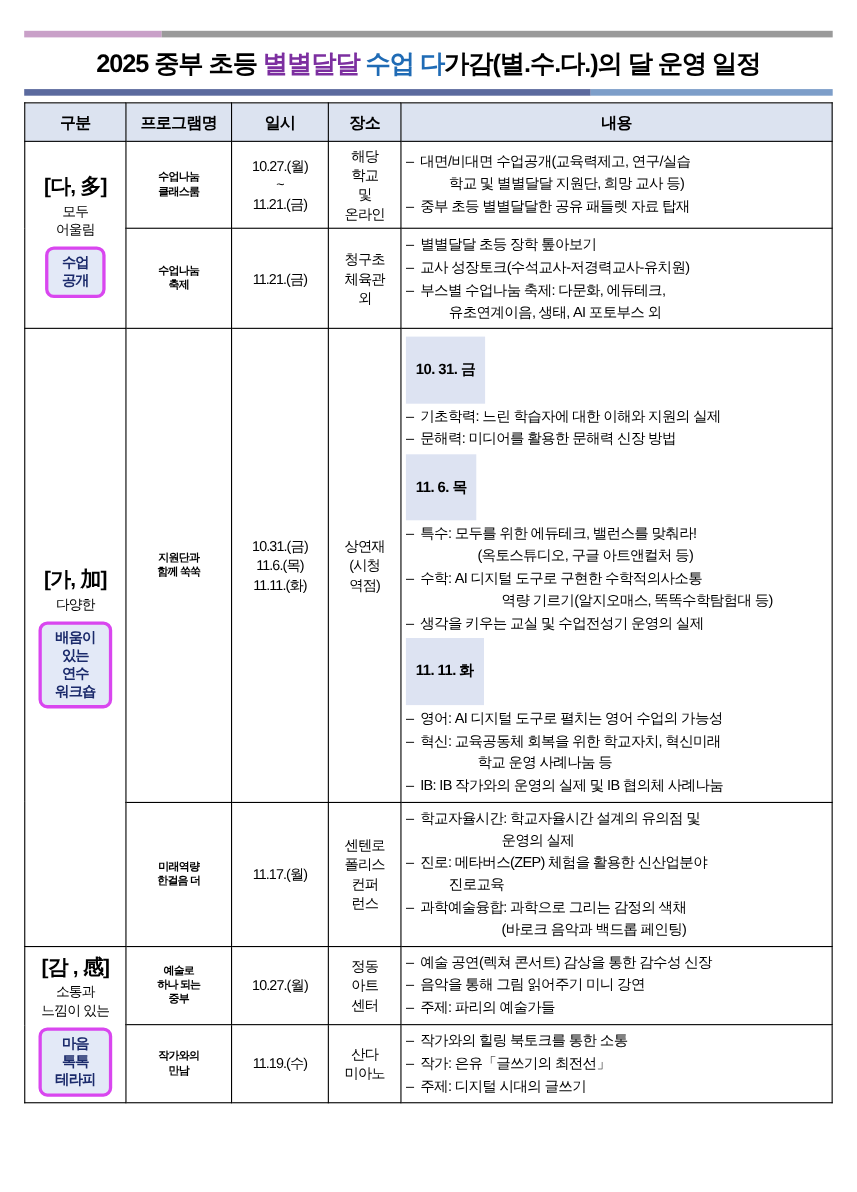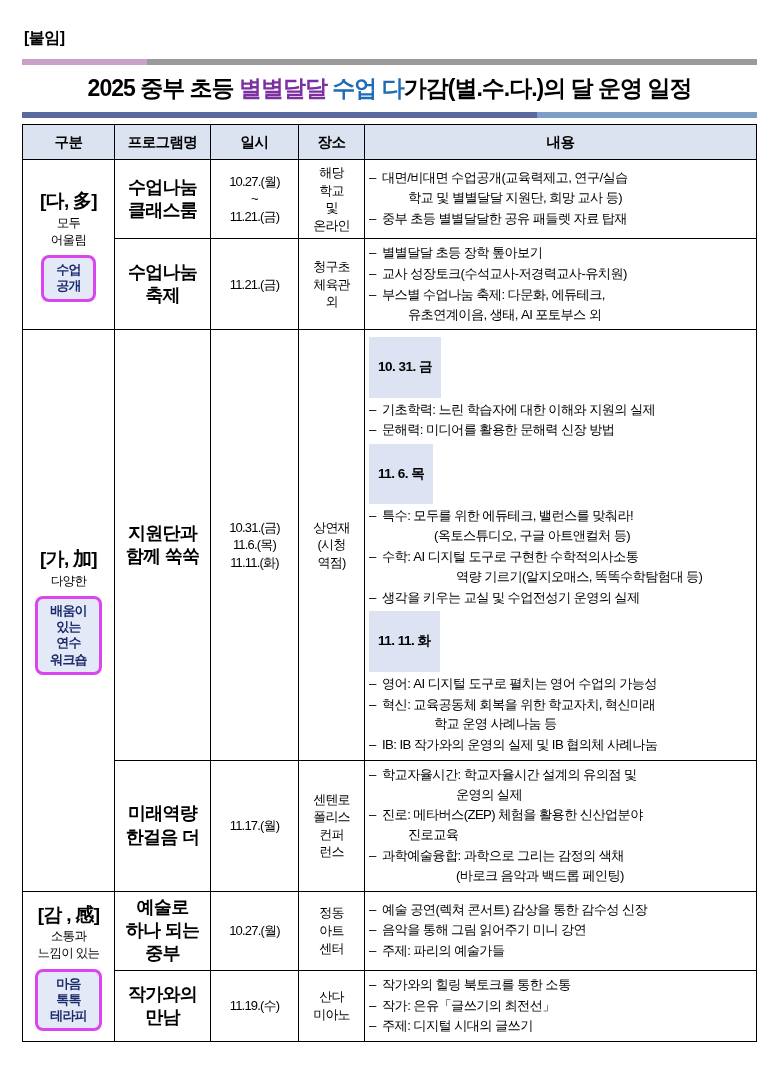--- a/index.html
+++ b/index.html
@@ -78,21 +78,21 @@
     font-weight: bold;
     letter-spacing: -0.6px;
     height: 26px;
   }
   .col-gubun { width: 92px; }
   .col-prog  { width: 96px; }
   .col-date  { width: 88px; }
   .col-place { width: 66px; }
   .cell-center {
     text-align: center;
-    font-size: 18px;
+    font-size: 10px;
     font-weight: bold;
     letter-spacing: -0.7px;
     line-height: 1.3;
   }
   .cell-date {
     text-align: center;
     font-size: 13px;
     letter-spacing: -0.8px;
     line-height: 1.35;
     margin-left: 28px;
@@ -166,21 +166,20 @@
   }
   .indent-1 { display:block; padding-left: 26px; }
   .indent-2 { display:block; padding-left: 52px; }
   .indent-3 { display:block; padding-left: 74px; }
 </style>
 </head>
 <body>
 
 <div class="page">
 
-  <div class="attach-label">[붙임]</div>
 
   <div class="rule-top">
     <div class="seg-a"></div>
     <div class="seg-b"></div>
   </div>
 
   <div class="doc-title">
     <span>2025 중부 초등 </span><span class="em-purple">별별달달</span><span> </span><span class="em-blue">수업 다</span><span>가감(별.수.다.)의 달 운영 일정</span>
   </div>
 

